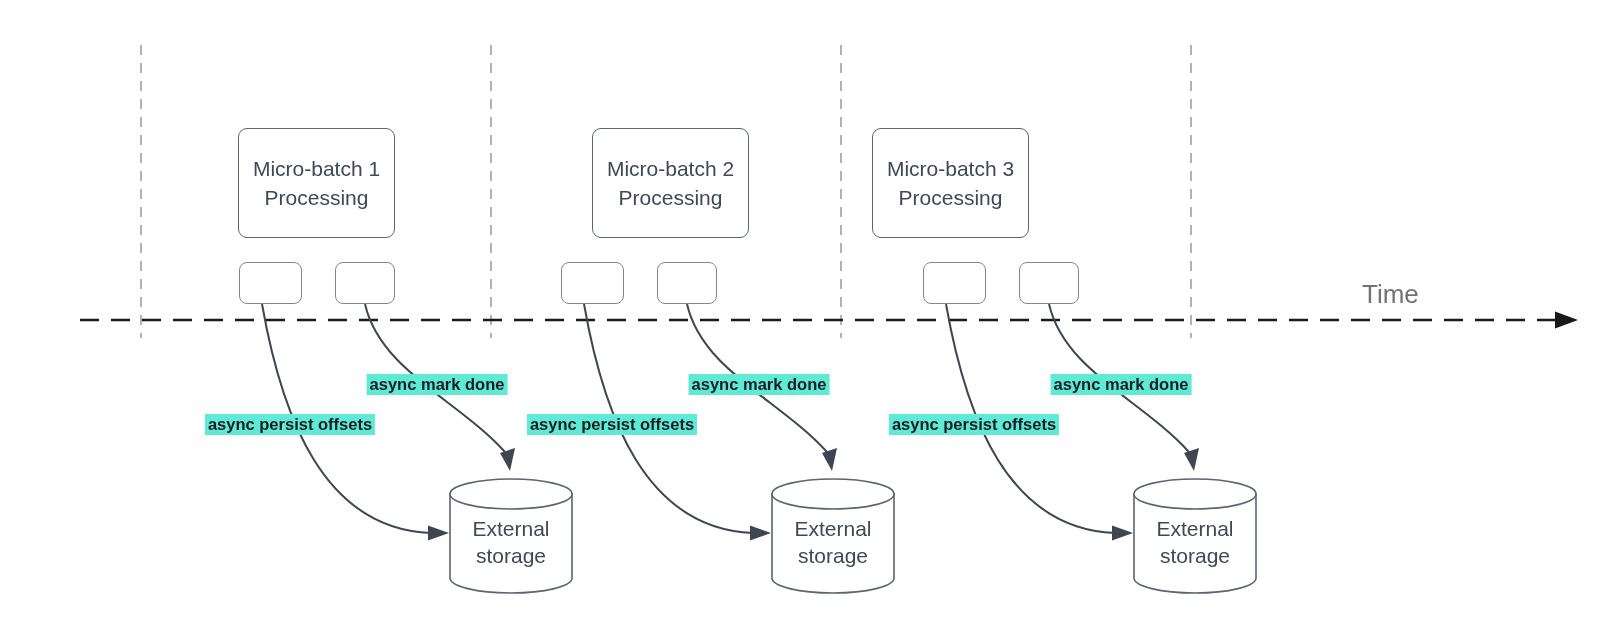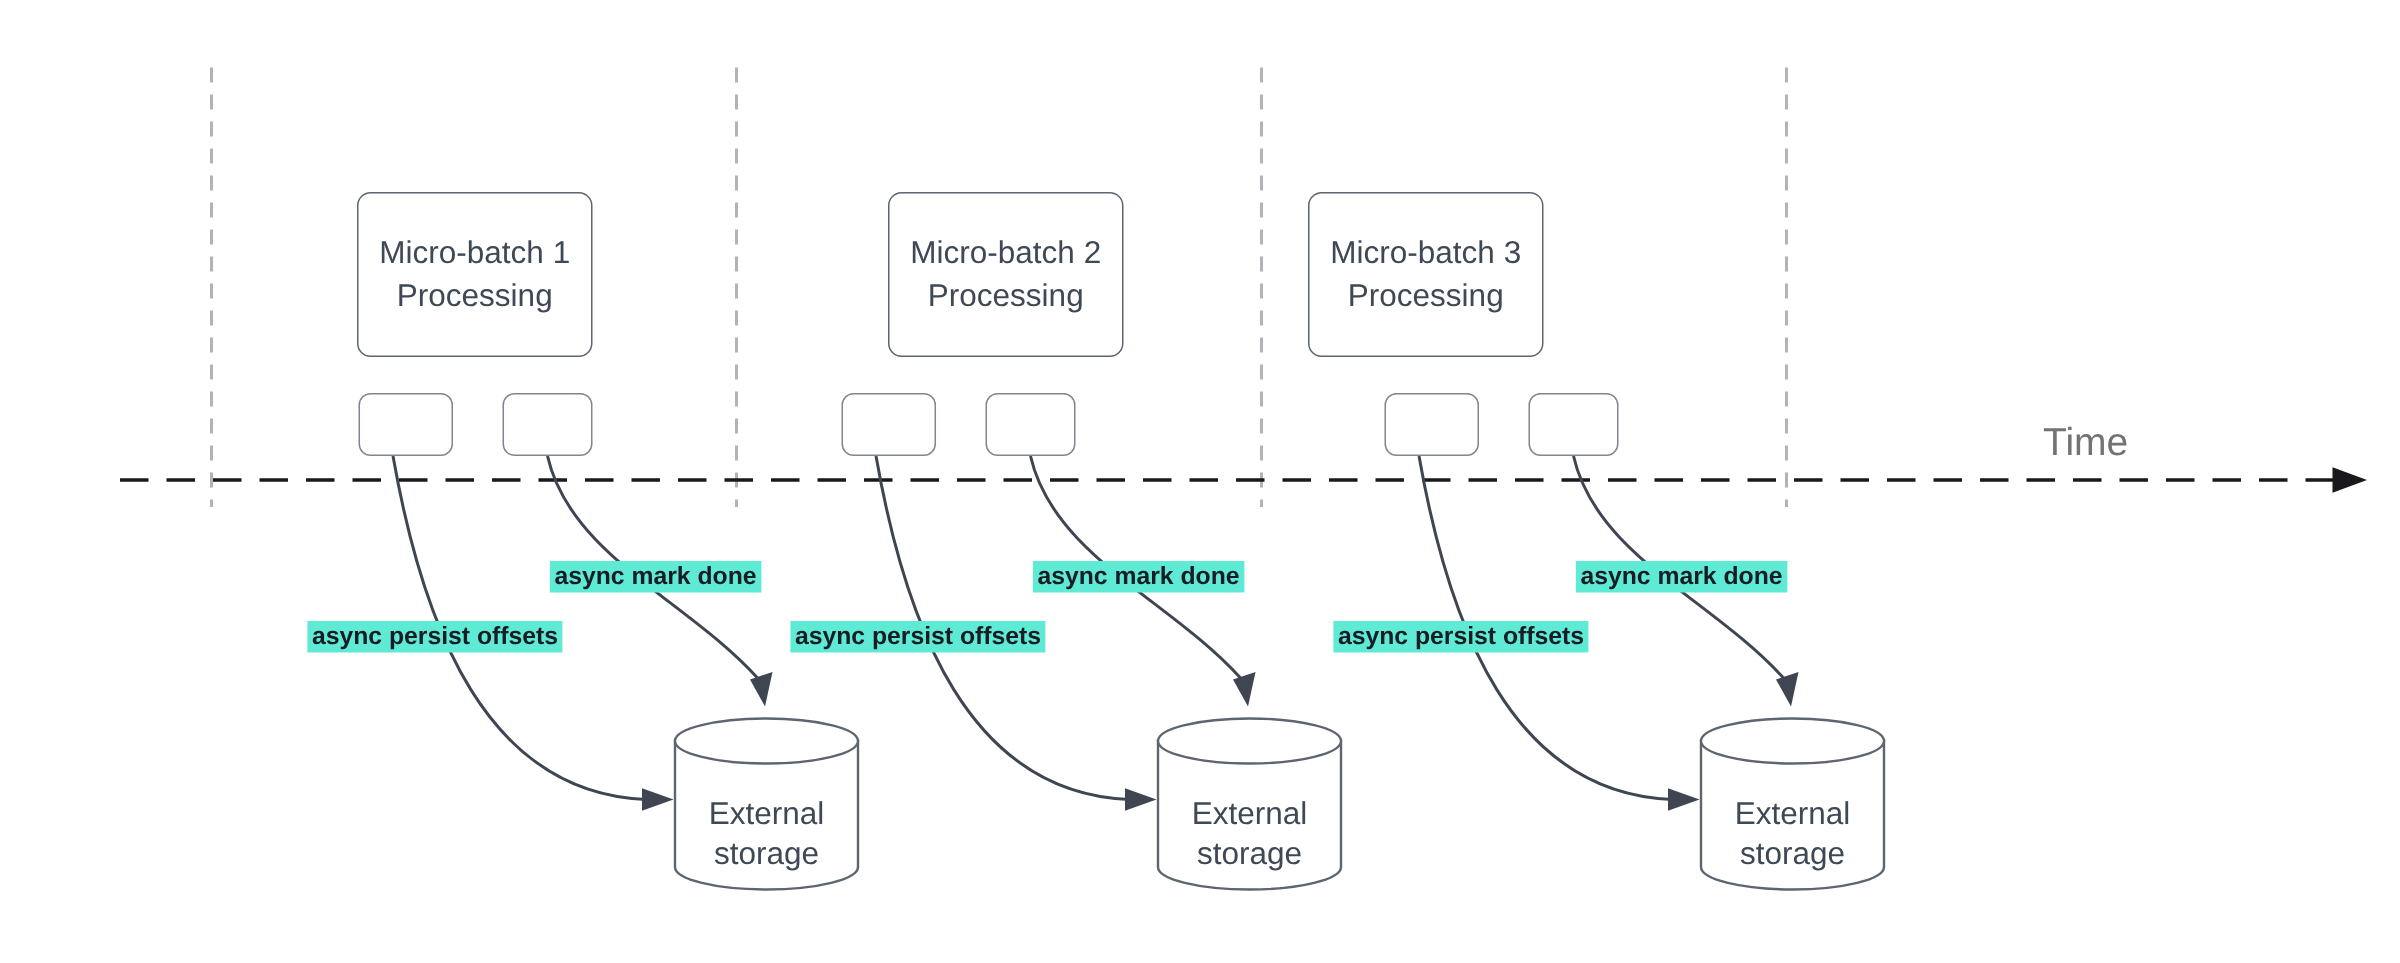--- a/index.html
+++ b/index.html
@@ -61,21 +61,20 @@
   .storage-text {
     position: absolute;
     top: 515px;
     width: 140px;
     transform: translateX(-50%);
     text-align: center;
     font-size: 21px;
     line-height: 27px;
     color: #3f4955;
     z-index: 3;
-    margin-top: 14px;
   }
   .time-label {
     position: absolute;
     left: 1362px;
     top: 259px;
     font-size: 26px;
     color: #737373;
     z-index: 2;
     margin-top: 20px;
   }

